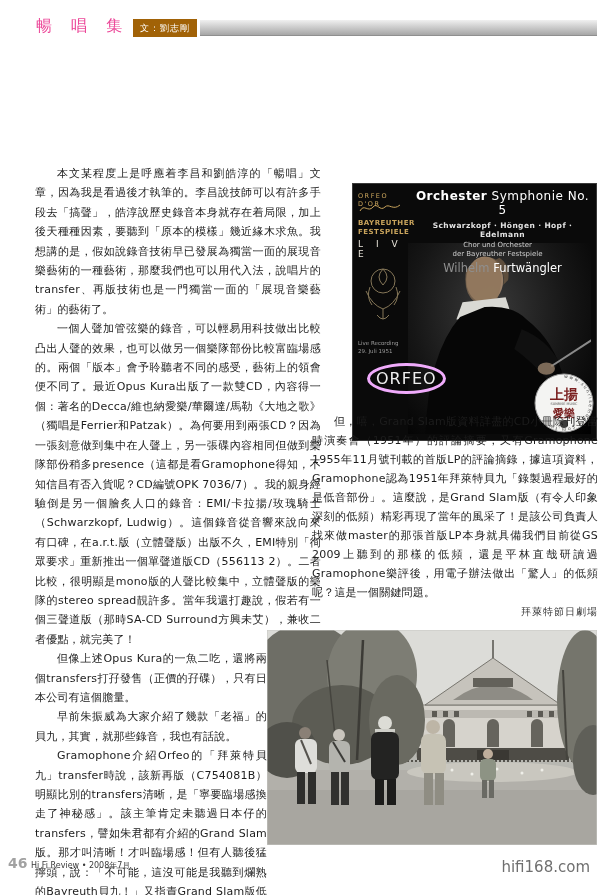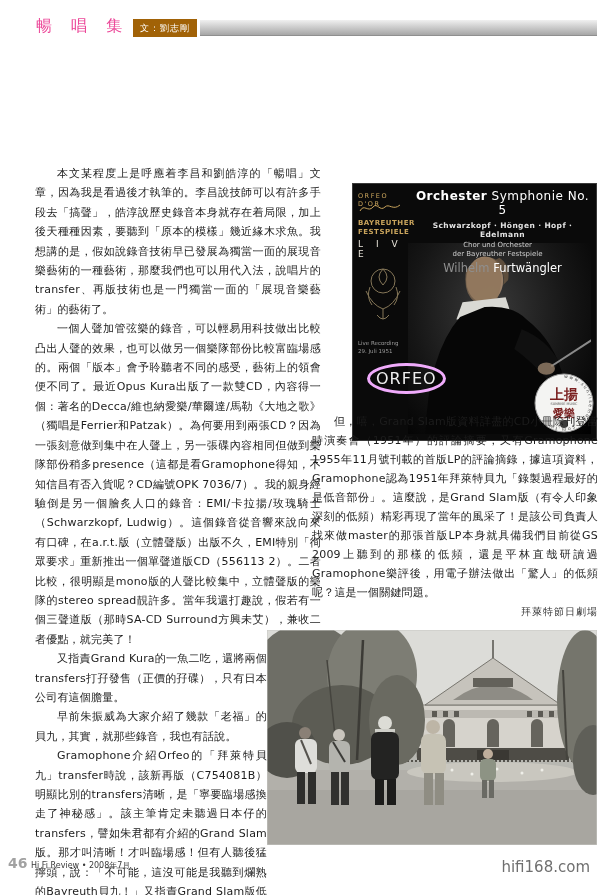--- a/index.html
+++ b/index.html
@@ -62,21 +62,21 @@
 <div class="page">
 
   <div class="col-title">暢 唱 集</div>
   <div class="byline">文：劉志剛</div>
   <div class="head-bar"></div>
 
 
   <div class="colL">
     <p class="para">本文某程度上是呼應着李昌和劉皓淳的「暢唱」文章，因為我是看過後才執筆的。李昌說技師可以有許多手段去「搞聲」，皓淳說歷史錄音本身就存在着局限，加上後天種種因素，要聽到「原本的模樣」幾近緣木求魚。我想講的是，假如說錄音技術早已發展為獨當一面的展現音樂藝術的一種藝術，那麼我們也可以用代入法，說唱片的transfer、再版技術也是一門獨當一面的「展現音樂藝術」的藝術了。</p>
     <p class="para">一個人聲加管弦樂的錄音，可以輕易用科技做出比較凸出人聲的效果，也可以做另一個樂隊部份比較富臨場感的。兩個「版本」會予聆聽者不同的感受，藝術上的領會便不同了。最近Opus Kura出版了一款雙CD，內容得一個：著名的Decca/維也納愛樂/華爾達/馬勒《大地之歌》（獨唱是Ferrier和Patzak）。為何要用到兩張CD？因為一張刻意做到集中在人聲上，另一張碟內容相同但做到樂隊部份稍多presence（這都是看Gramophone得知，不知信昌有否入貨呢？CD編號OPK 7036/7）。我的親身經驗倒是另一個膾炙人口的錄音：EMI/卡拉揚/玫瑰騎士（Schwarzkopf, Ludwig）。這個錄音從音響來說向來有口碑，在a.r.t.版（立體聲版）出版不久，EMI特別「徇眾要求」重新推出一個單聲道版CD（556113 2）。二者比較，很明顯是mono版的人聲比較集中，立體聲版的樂隊的stereo spread靚許多。當年我還打趣說，假若有一個三聲道版（那時SA-CD Surround方興未艾），兼收二者優點，就完美了！</p>
-    <p class="para narrow">又指責Grand Kura的一魚二吃，還將兩個transfers打孖發售（正價的孖碟），只有日本公司有這個膽量。</p>
+    <p class="para narrow">但像上述Opus Kura的一魚二吃，還將兩個transfers打孖發售（正價的孖碟），只有日本公司有這個膽量。</p>
     <p class="para narrow">早前朱振威為大家介紹了幾款「老福」的貝九，其實，就那些錄音，我也有話說。</p>
     <p class="para narrow">Gramophone介紹Orfeo的「拜萊特貝九」transfer時說，該新再版（C754081B）明顯比別的transfers清晰，是「寧要臨場感換走了神秘感」。該主筆肯定未聽過日本仔的transfers，譬如朱君都有介紹的Grand Slam版。那才叫清晰！才叫臨場感！但有人聽後猛擰頭，說：「不可能，這沒可能是我聽到爛熟的Bayreuth貝九！」又指責Grand Slam版低音洶湧，是加料，是誇張。</p>
   </div>
 
   <div class="cover">
     <div class="cv-photo">
       <svg width="100%" height="100%" viewBox="0 0 180 155" preserveAspectRatio="xMidYMid slice">
         <ellipse cx="78" cy="30" rx="15" ry="19" fill="#a78b70" opacity="0.9"></ellipse>
         <path d="M63,22 Q60,40 70,48 L88,46 Q94,30 90,16 Q82,8 70,14 Z" fill="#8d7358" opacity="0.7"></path>
         <path d="M86,14 Q95,20 93,34 L97,30 Q99,18 90,12 Z" fill="#6b5742" opacity="0.8"></path>

